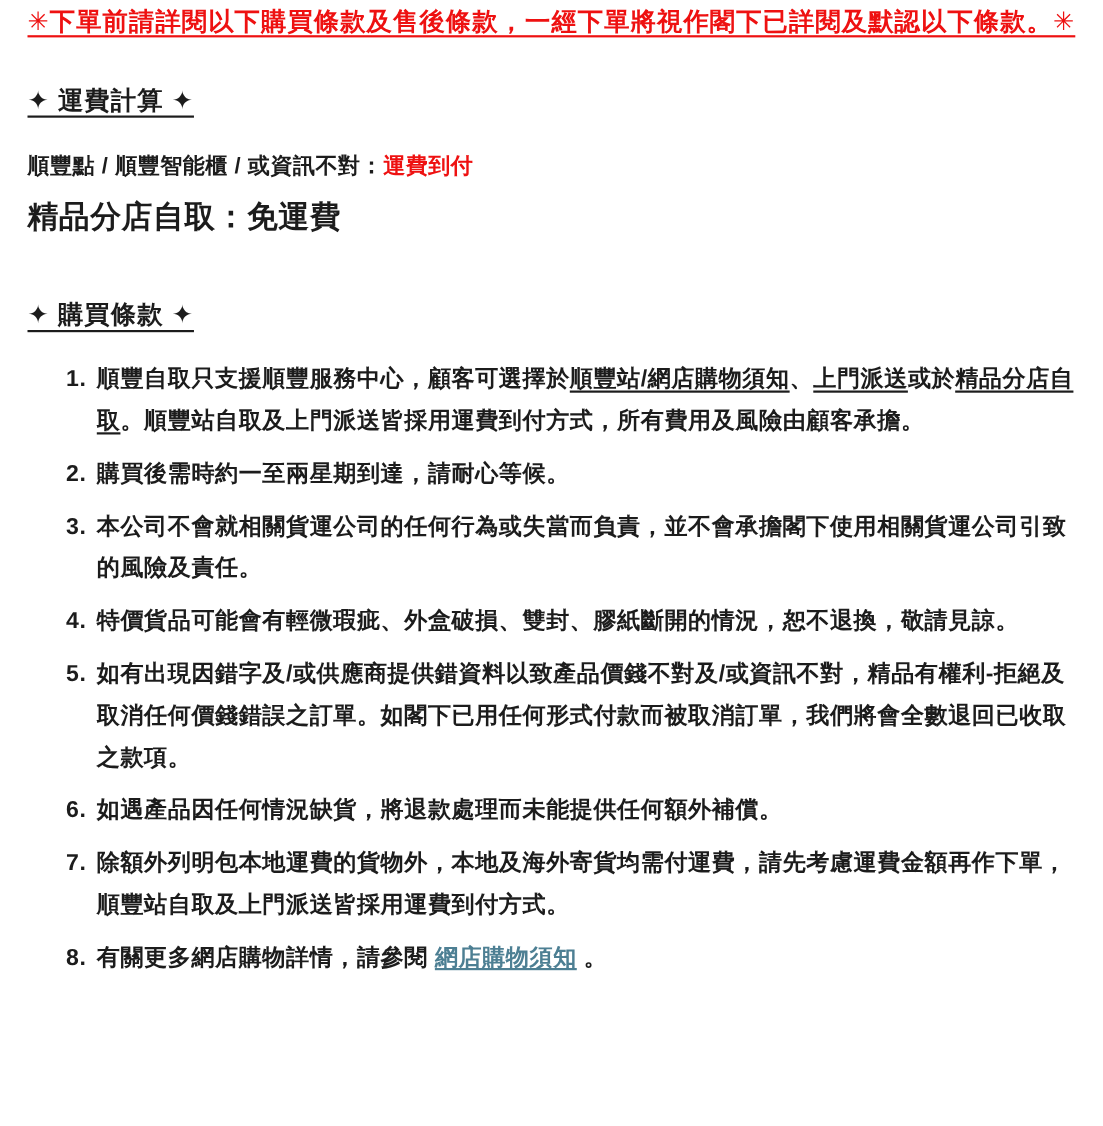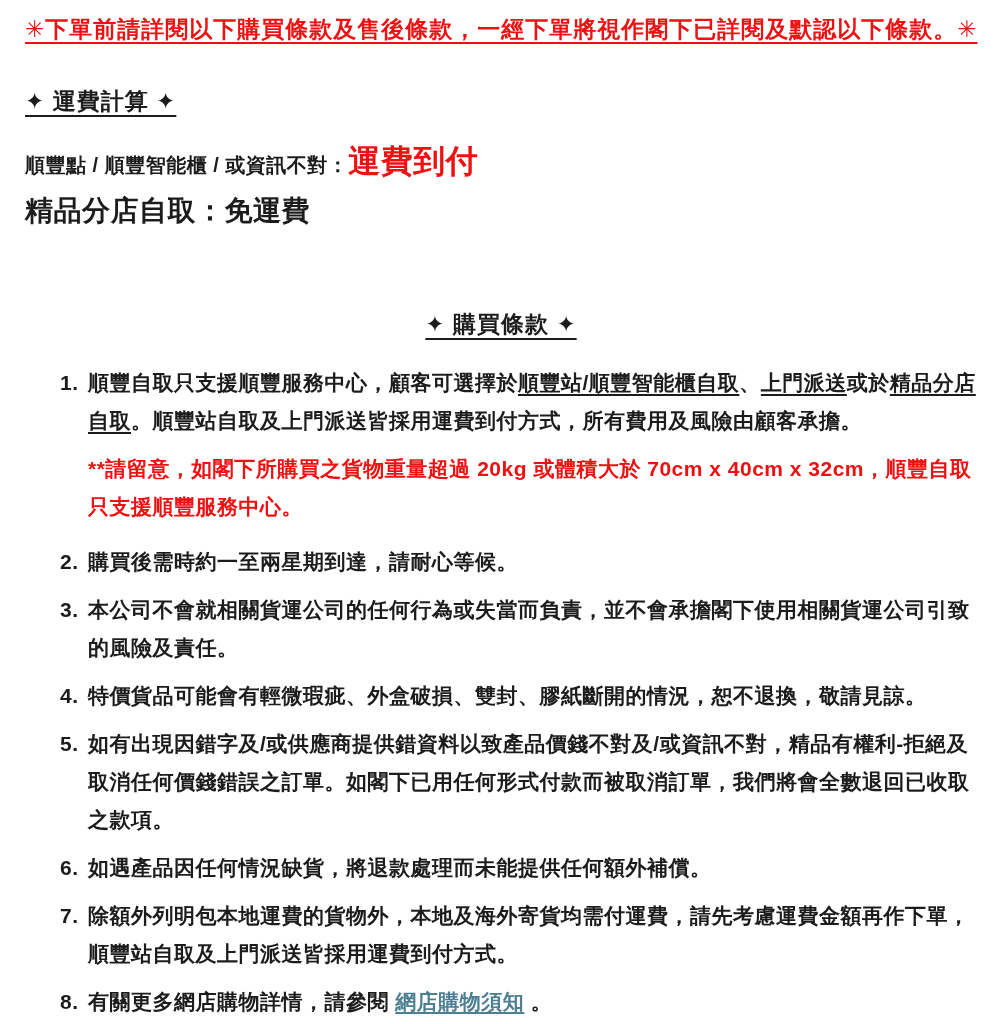--- a/index.html
+++ b/index.html
@@ -7,37 +7,37 @@
     --ink:#1c1c1c;
     --link:#4d7f93;
   }
   *{box-sizing:border-box;}
   html,body{margin:0;padding:0;background:#ffffff;}
   body{
     width:1003px;height:1024px;overflow:hidden;
     font-family:"Liberation Sans","DejaVu Sans",sans-serif;
     font-weight:700;color:var(--ink);
   }
-  .page{padding:14px 26px 0 25px;}
+  .page{padding:4px 26px 0 25px;}
 
   .top-warning{
     margin:0;color:var(--red);
     font-size:23px;letter-spacing:1px;line-height:30px;
     text-decoration:underline;text-decoration-thickness:2px;text-underline-offset:5px;
     white-space:nowrap;
   }
 
   .sec-h{
     margin:42px 0 0;font-size:23px;letter-spacing:1px;
     text-decoration:underline;text-decoration-thickness:2px;text-underline-offset:6px;
   }
-  .sec-h.second{margin-top:84px;text-align:center;}
+  .sec-h.second{margin-top:60px;}
 
   .ship-line1{margin:26px 0 0;font-size:20px;line-height:36px;letter-spacing:0.5px;}
-  .ship-line1 .big{color:var(--red);font-size:32px;}
+  .ship-line1 .big{color:var(--red);font-size:20px;}
   .ship-line2{margin:14px 0 0;font-size:28px;line-height:28px;letter-spacing:0.5px;}
 
   ol.terms{list-style:none;margin:24px 0 0;padding:0 0 0 35px;}
   ol.terms li{
     display:flex;align-items:flex-start;
     font-size:21px;line-height:38px;letter-spacing:0.5px;
     margin-bottom:10px;
   }
   .num{flex:0 0 28px;}
   .li-body{flex:1;}
@@ -65,22 +65,21 @@
 
   <p class="ship-line2">精品分店自取：免運費</p>
 
   <h2 class="sec-h second">✦ 購買條款 ✦</h2>
 
   <ol class="terms">
 
     <li>
       <span class="num">1.</span>
       <div class="li-body">
-        <div><span>順豐自取只支援順豐服務中心，顧客可選擇於</span><span class="u">順豐站/順豐智能櫃自取</span><span>、</span><span class="u">上門派送</span><span>或於</span><span class="u">精品分店自取</span><span>。順豐站自取及上門派送皆採用運費到付方式，所有費用及風險由顧客承擔。</span></div>
-        <p class="note">**請留意，如閣下所購買之貨物重量超過 20kg 或體積大於 70cm x 40cm x 32cm，順豐自取只支援順豐服務中心。</p>
+        <div><span>順豐自取只支援順豐服務中心，顧客可選擇於</span><span class="u">順豐站/網店購物須知</span><span>、</span><span class="u">上門派送</span><span>或於</span><span class="u">精品分店自取</span><span>。順豐站自取及上門派送皆採用運費到付方式，所有費用及風險由顧客承擔。</span></div>
       </div>
     </li>
 
     <li>
       <span class="num">2.</span>
       <div class="li-body">購買後需時約一至兩星期到達，請耐心等候。</div>
     </li>
 
     <li>
       <span class="num">3.</span>

